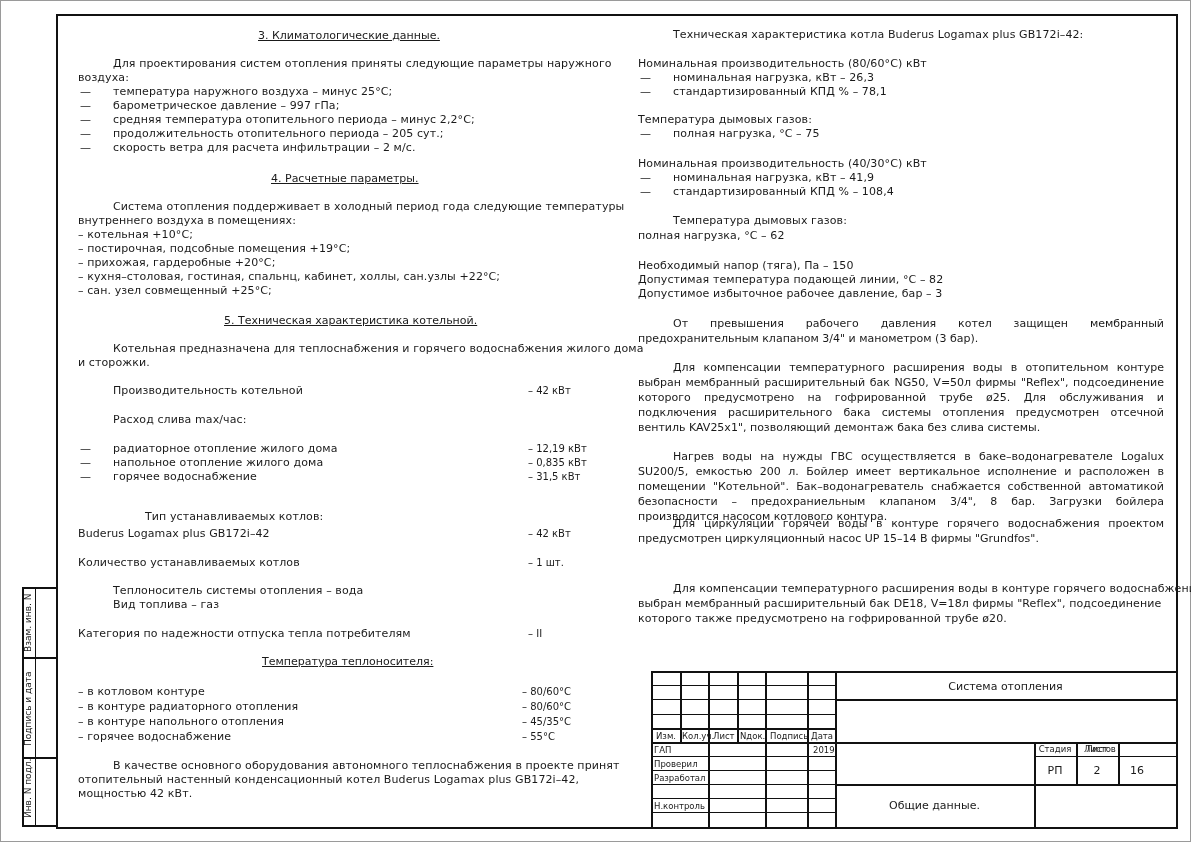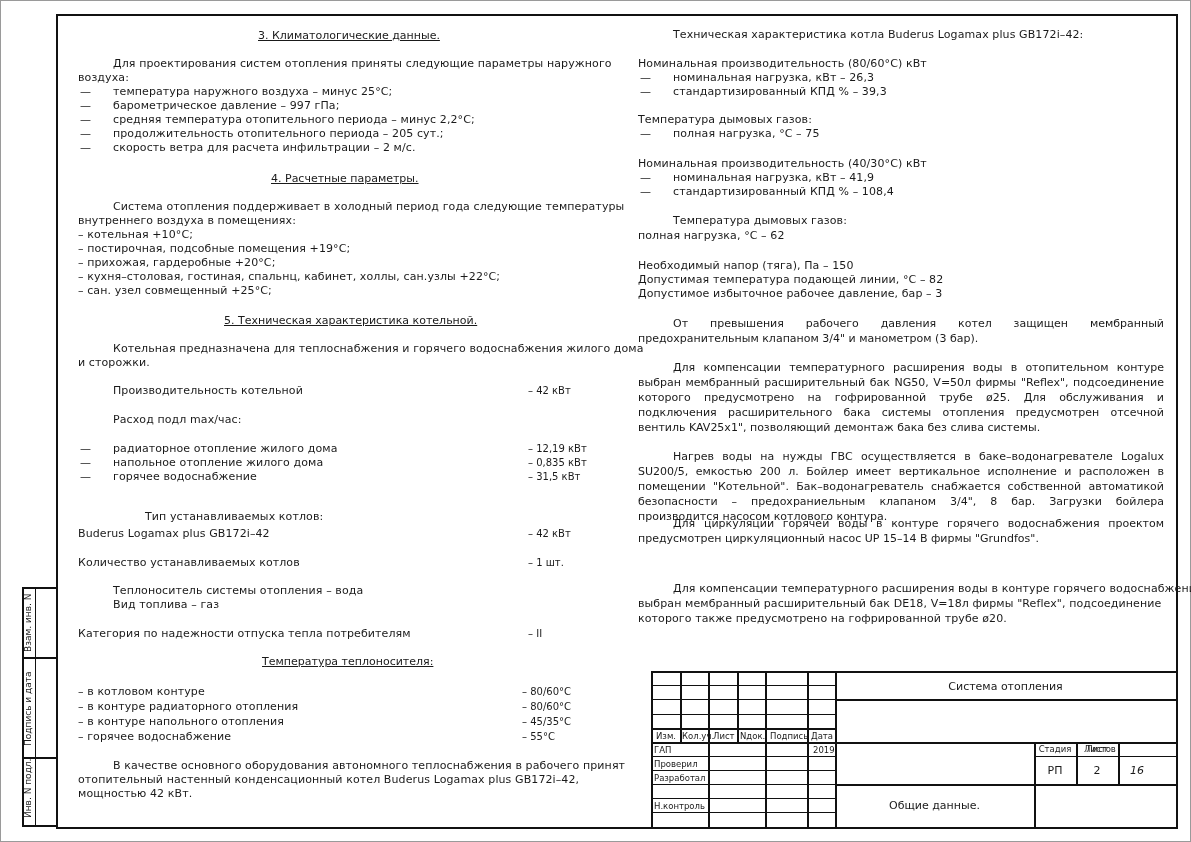--- a/index.html
+++ b/index.html
@@ -68,21 +68,21 @@
 </div>
 
 <div>
   <div class="h" style="left:224px; top:314px;">5. Техническая характеристика котельной.</div>
   <div class="t" style="left:113px; top:342px;">Котельная предназначена для теплоснабжения и горячего водоснабжения жилого дома</div>
   <div class="t" style="left:78px; top:356px;">и сторожки.</div>
 
   <div class="t" style="left:113px; top:384px;">Производительность котельной</div>
   <div class="val" style="left:528px; top:384px;">– 42 кВт</div>
 
-  <div class="t" style="left:113px; top:413px;">Расход подл max/час:</div>
+  <div class="t" style="left:113px; top:413px;">Расход слива max/час:</div>
 
   <div class="dash" style="left:80px; top:442px;">—</div>
   <div class="t" style="left:113px; top:442px;">радиаторное отопление жилого дома</div>
   <div class="val" style="left:528px; top:442px;">– 12,19 кВт</div>
   <div class="dash" style="left:80px; top:456px;">—</div>
   <div class="t" style="left:113px; top:456px;">напольное отопление жилого дома</div>
   <div class="val" style="left:528px; top:456px;">– 0,835 кВт</div>
   <div class="dash" style="left:80px; top:470px;">—</div>
   <div class="t" style="left:113px; top:470px;">горячее водоснабжение</div>
   <div class="val" style="left:528px; top:470px;">– 31,5 кВт</div>
@@ -103,33 +103,33 @@
 
   <div class="t" style="left:78px; top:685px;">– в котловом контуре</div>
   <div class="val" style="left:522px; top:685px;">– 80/60°С</div>
   <div class="t" style="left:78px; top:700px;">– в контуре радиаторного отопления</div>
   <div class="val" style="left:522px; top:700px;">– 80/60°С</div>
   <div class="t" style="left:78px; top:715px;">– в контуре напольного отопления</div>
   <div class="val" style="left:522px; top:715px;">– 45/35°С</div>
   <div class="t" style="left:78px; top:730px;">– горячее водоснабжение</div>
   <div class="val" style="left:522px; top:730px;">– 55°С</div>
 
-  <div class="t" style="left:113px; top:759px;">В качестве основного оборудования автономного теплоснабжения в рабочего принят</div>
+  <div class="t" style="left:113px; top:759px;">В качестве основного оборудования автономного теплоснабжения в проекте принят</div>
   <div class="t" style="left:78px; top:773px;">отопительный настенный конденсационный котел Buderus Logamax plus GB172i–42,</div>
   <div class="t" style="left:78px; top:787px;">мощностью 42 кВт.</div>
 </div>
 
 <div>
   <div class="t" style="left:673px; top:28px;">Техническая характеристика котла Buderus Logamax plus GB172i–42:</div>
 
   <div class="t" style="left:638px; top:57px;">Номинальная производительность (80/60°С) кВт</div>
   <div class="dash" style="left:640px; top:71px;">—</div>
   <div class="t" style="left:673px; top:71px;">номинальная нагрузка, кВт – 26,3</div>
   <div class="dash" style="left:640px; top:85px;">—</div>
-  <div class="t" style="left:673px; top:85px;">стандартизированный КПД % – 39,3</div>
+  <div class="t" style="left:673px; top:85px;">стандартизированный КПД % – 78,1</div>
 
   <div class="t" style="left:638px; top:113px;">Температура дымовых газов:</div>
   <div class="dash" style="left:640px; top:127px;">—</div>
   <div class="t" style="left:673px; top:127px;">полная нагрузка, °С – 75</div>
 
   <div class="t" style="left:638px; top:157px;">Номинальная производительность (40/30°С) кВт</div>
   <div class="dash" style="left:640px; top:171px;">—</div>
   <div class="t" style="left:673px; top:171px;">номинальная нагрузка, кВт – 41,9</div>
   <div class="dash" style="left:640px; top:185px;">—</div>
   <div class="t" style="left:673px; top:185px;">стандартизированный КПД % – 108,4</div>
@@ -205,16 +205,16 @@
   <div class="tb-line-v" style="left:1118px; top:742px; height:42px;"></div>
 
   <div class="tb-big" style="left:835px; top:680px; width:341px;">Система отопления</div>
 
   <div class="tb-txt" style="left:1034px; top:744px; width:42px; text-align:center;">Стадия</div>
   <div class="tb-txt" style="left:1076px; top:744px; width:42px; text-align:center;">Лист</div>
   <div class="tb-txt" style="left:1083px; top:744px; width:34px; text-align:center;">Листов</div>
 
   <div class="tb-big" style="left:1034px; top:764px; width:42px;">РП</div>
   <div class="tb-big" style="left:1076px; top:764px; width:42px;">2</div>
-  <div class="tb-big" style="left:1118px; top:764px; width:38px;font-style:italic;">16</div>
+  <div class="tb-big" style="left:1118px; top:764px; width:38px;">16</div>
 
   <div class="tb-big" style="left:835px; top:799px; width:199px;">Общие данные.</div>
 </div>
 
 </body></html>

